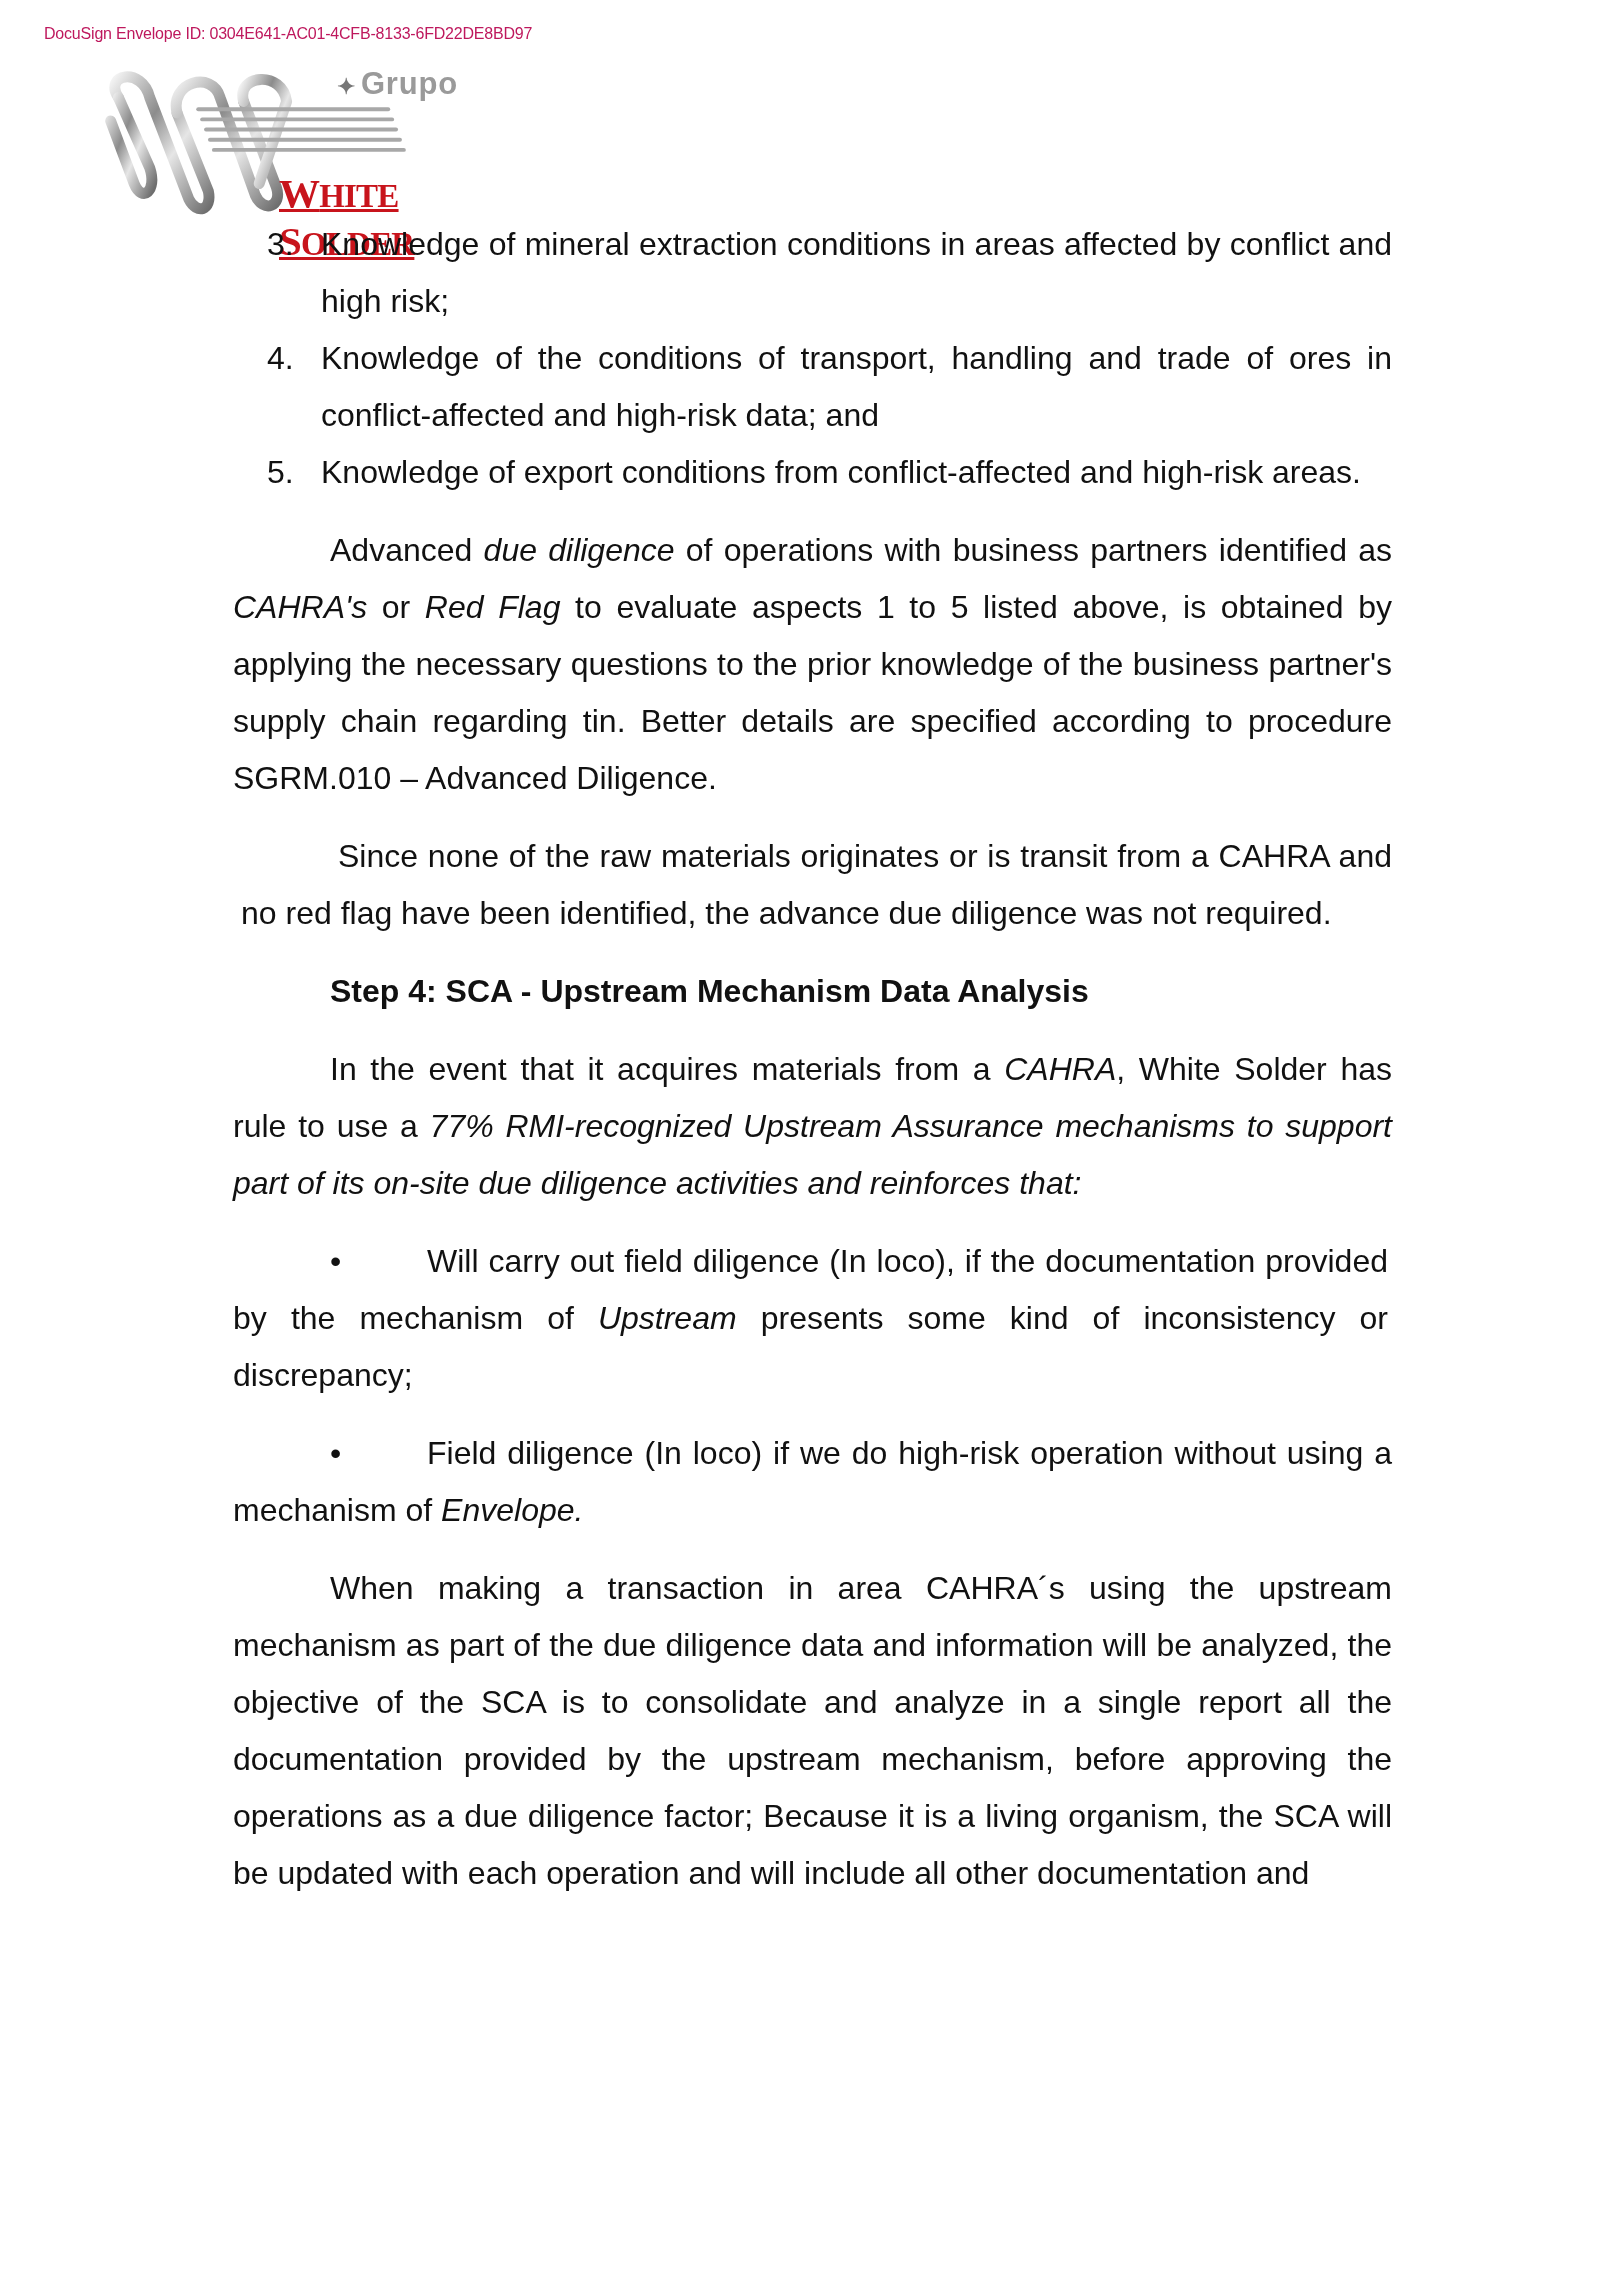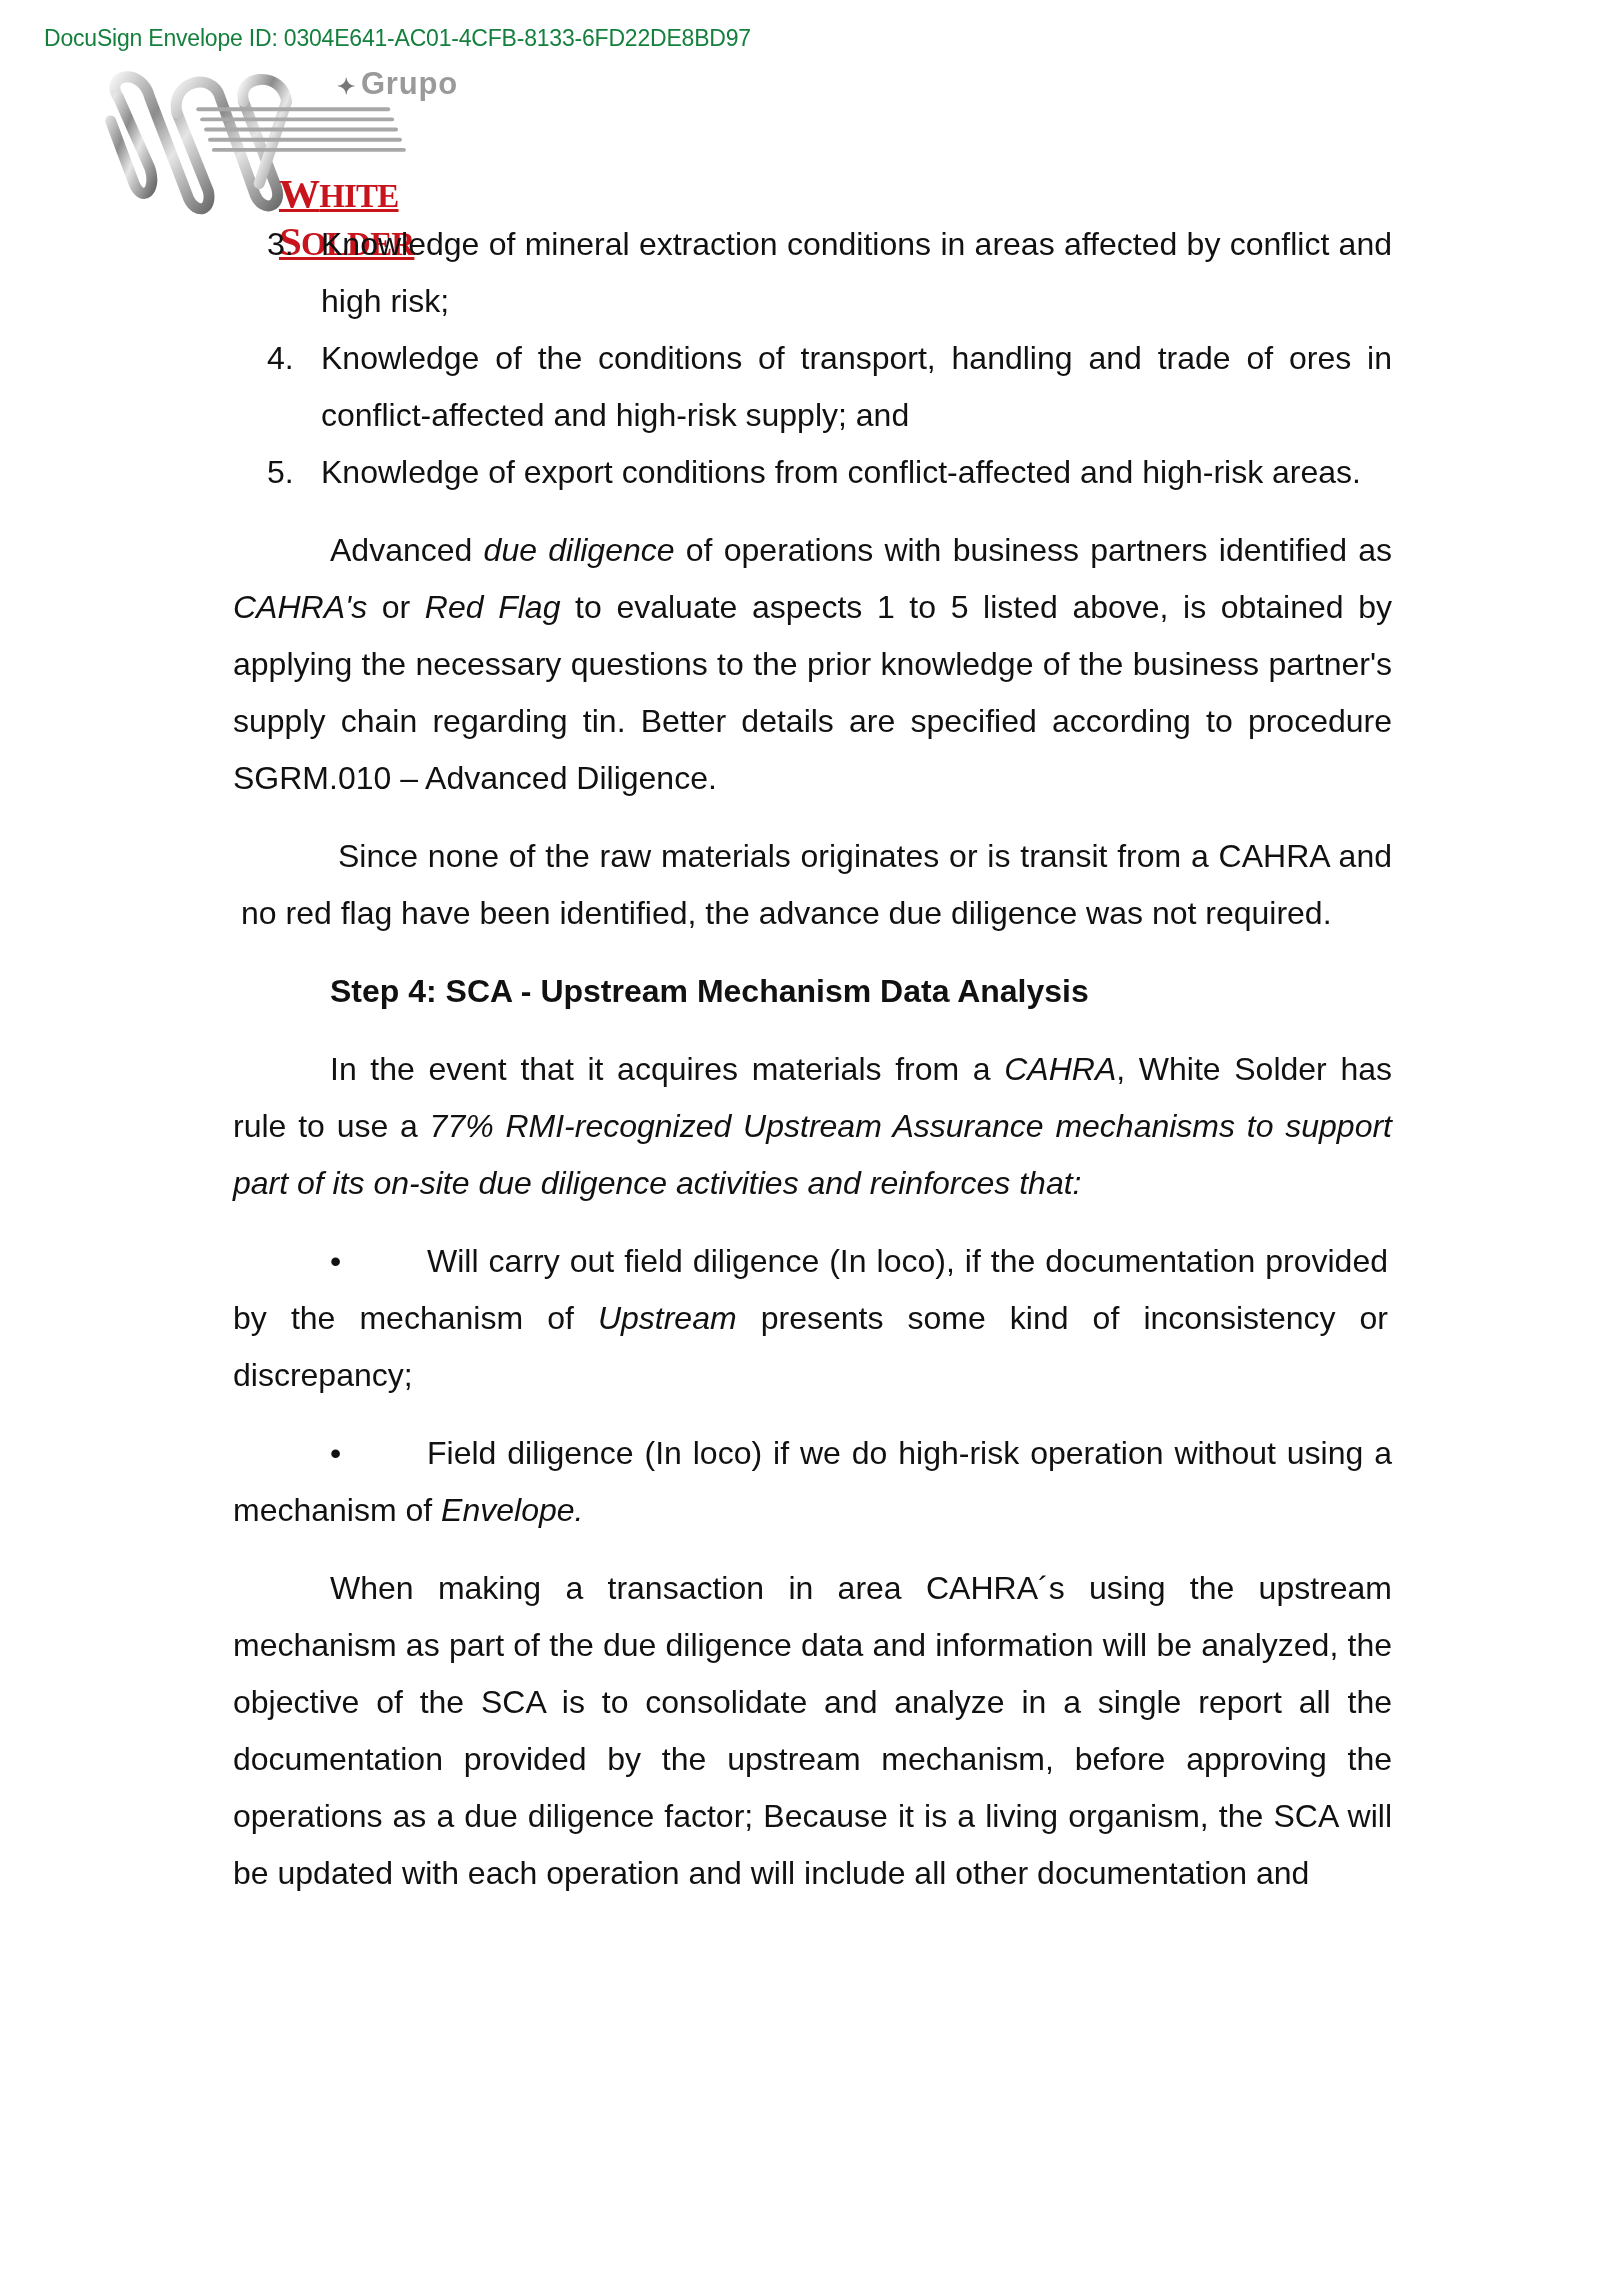--- a/index.html
+++ b/index.html
@@ -1,18 +1,18 @@
 <!DOCTYPE html>
 <html style="font-size:12.5px"><head>
 <meta charset="utf-8">
 <style>
   html, body { margin:0; padding:0; background:#ffffff; }
   body { width:1623px; height:2295px; position:relative; overflow:hidden;
          font-family:"Liberation Sans", sans-serif; color:#111; }
-  .envelope { position:absolute; left:44px; top:25px; font-size:23px; color:#15803d; letter-spacing:-0.2px; }
+  .envelope { position:absolute; left:44px; top:25px; font-size:16px; color:#be185d; letter-spacing:-0.2px; }
   .logo { position:absolute; left:95px; top:66px; width:391px; height:149px; }
   .grupo { position:absolute; left:242px; top:0px; font-size:31px; color:#9a9a9a; letter-spacing:0.8px;font-weight:bold; }
   .grupo .star { font-size:22px; color:#777; margin-right:4.7px; }
   .ws { position:absolute; left:184px; top:103px; font-family:"Liberation Serif", serif; font-weight:bold;
         color:#c8141c; font-size:33px; letter-spacing:-0.8px;text-decoration:underline; }
   .ws .big { font-size:41px; }
   .page { position:absolute; left:233px; top:216px; width:1159px; font-size:32px; line-height:57px; }
   .li { position:relative; padding-left:88px; text-align:justify; }
   .li .num { position:absolute; left:34px; top:0; }
   .p { text-indent:97px; text-align:justify; margin-top:21px; }
@@ -59,21 +59,21 @@
 </div>
 
 <div class="page">
 
   <div class="li">
     <span class="num">3.</span>
     <span>Knowledge of mineral extraction conditions in areas affected by conflict and high risk;</span>
   </div>
   <div class="li">
     <span class="num">4.</span>
-    <span>Knowledge of the conditions of transport, handling and trade of ores in conflict-affected and high-risk supply; and</span>
+    <span>Knowledge of the conditions of transport, handling and trade of ores in conflict-affected and high-risk data; and</span>
   </div>
   <div class="li">
     <span class="num">5.</span>
     <span>Knowledge of export conditions from conflict-affected and high-risk areas.</span>
   </div>
 
   <p class="p" style="margin:21px 0 0 0"><span>Advanced </span><em>due diligence</em><span> of operations with business partners identified as </span><em>CAHRA's</em><span> or </span><em>Red Flag</em><span> to evaluate aspects 1 to 5 listed above, is obtained by applying the necessary questions to the prior knowledge of the business partner's supply chain regarding tin. Better details are specified according to procedure SGRM.010 – Advanced Diligence.</span></p>
 
   <p class="p" style="margin:21px 0 0 8px">Since none of the raw materials originates or is transit from a CAHRA and no red flag have been identified, the advance due diligence was not required.</p>
 

